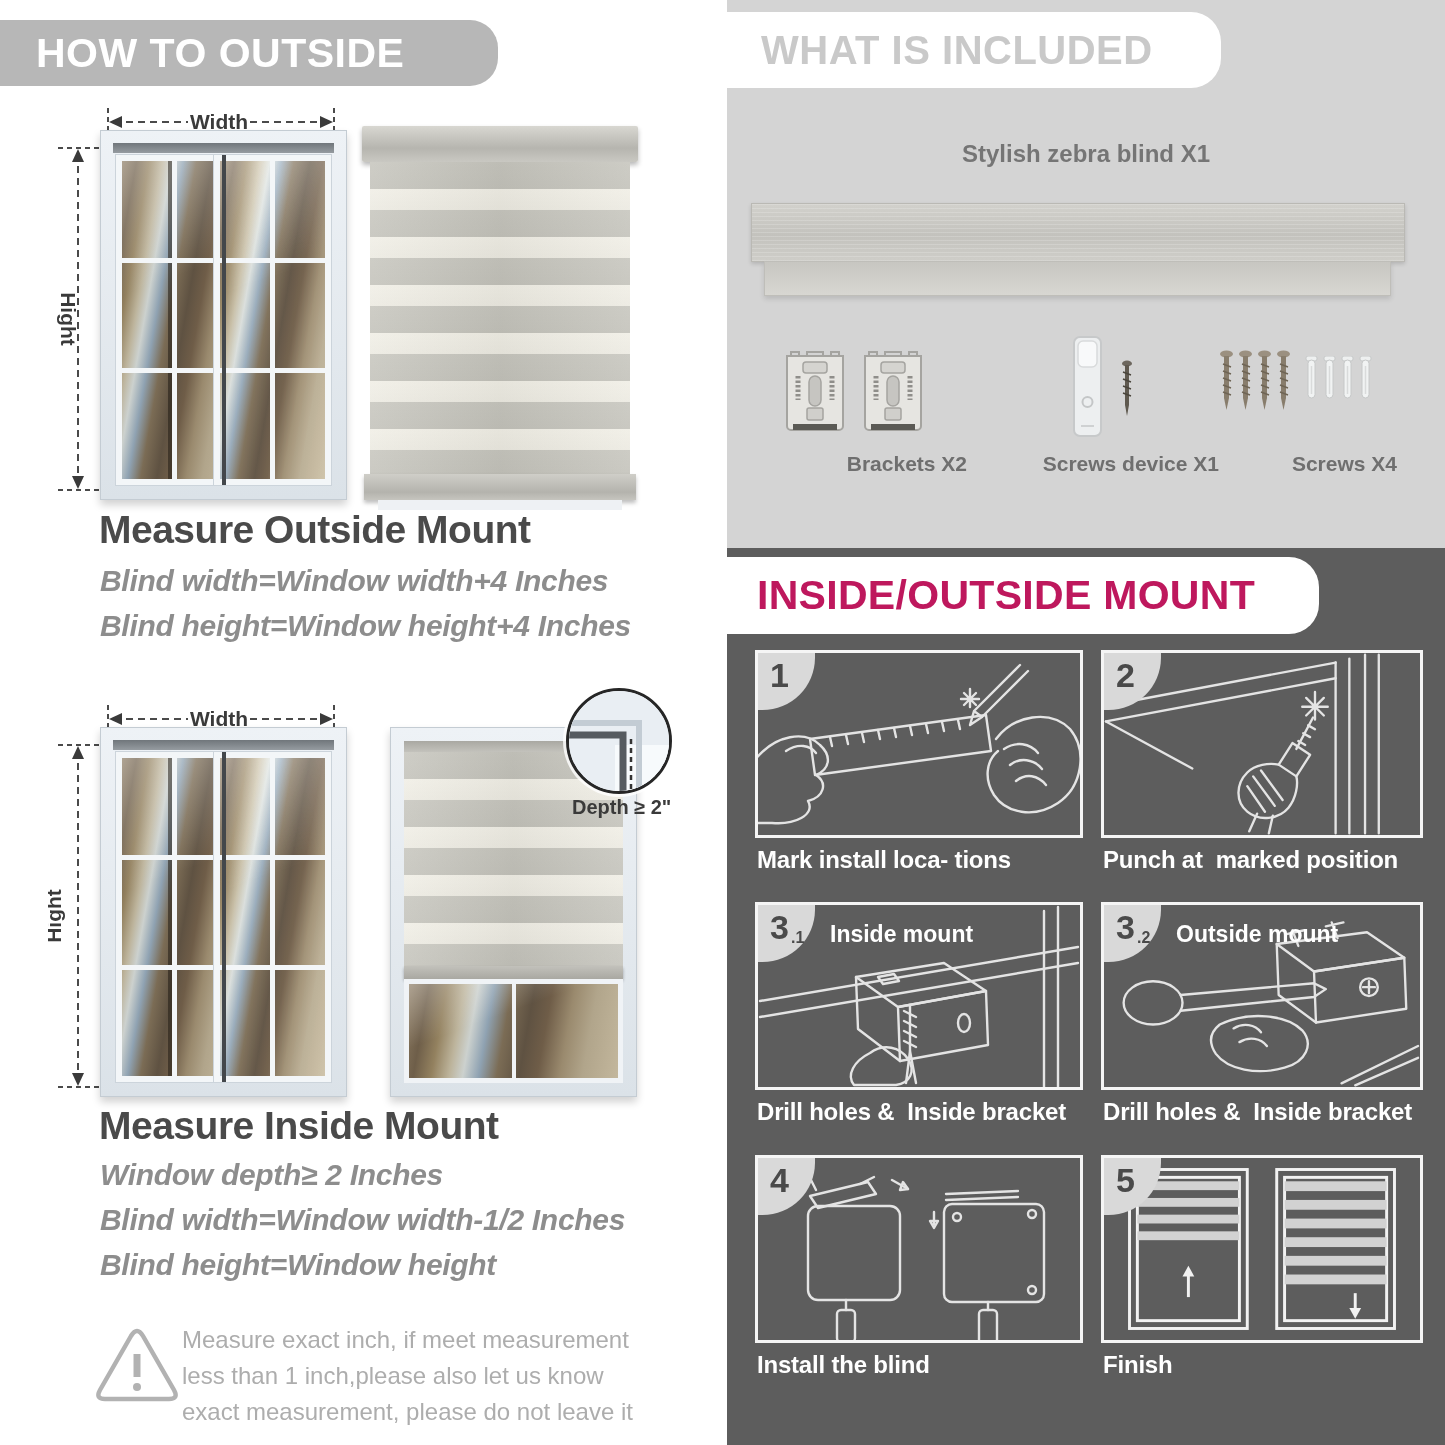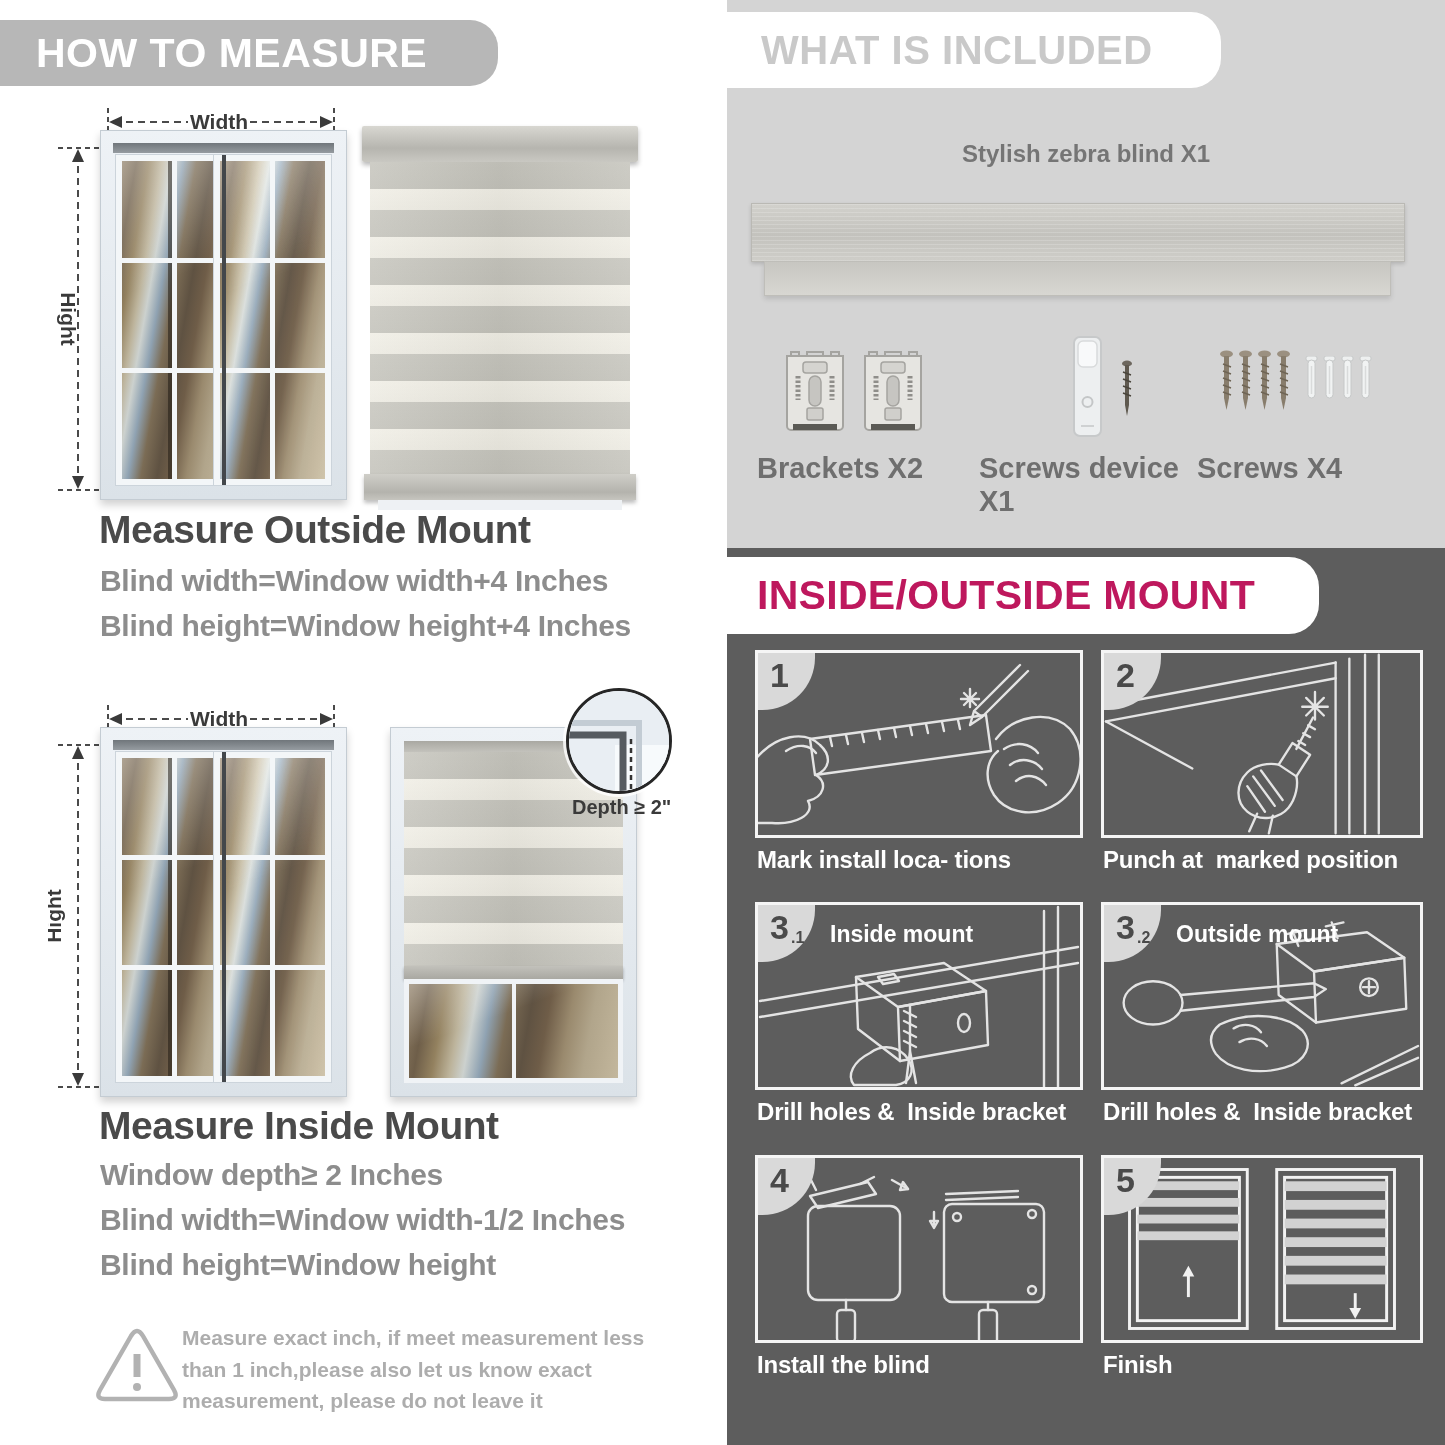--- a/index.html
+++ b/index.html
@@ -8,21 +8,21 @@
   .abs{position:absolute;}
   svg text{font-family:"Liberation Sans",sans-serif;}
 
   
   .sec-left{position:absolute;left:0;top:0;width:700px;height:1445px;background:#fff;}
   .pill-gray{position:absolute;left:0;top:20px;width:498px;height:66px;background:#b7b7b7;
              border-radius:0 28px 28px 0;display:flex;align-items:center;}
   .pill-gray span{color:#fff;font-size:41px;font-weight:bold;letter-spacing:.5px;padding-left:36px;}
 
   .m-head{position:absolute;left:99px;color:#4a4a4a;font-size:39px;font-weight:bold;letter-spacing:-.5px;}
-  .f-line{position:absolute;left:100px;color:#8d8d8d;font-size:30px;font-weight:bold;letter-spacing:-.3px;}
+  .f-line{position:absolute;left:100px;color:#8d8d8d;font-size:30px;font-weight:bold;letter-spacing:-.3px;font-style:italic;}
 
   
   .win{position:absolute;background:linear-gradient(180deg,#eef2f6,#dbe2e8);
        border:1px solid #c4ccd3;box-shadow:0 5px 8px rgba(0,0,0,.18);}
   .w-top{position:absolute;left:12px;right:12px;top:12px;height:10px;
          background:linear-gradient(#70767b,#959ba0);}
   .sash{position:absolute;top:24px;bottom:14px;border:6px solid #f3f6f8;box-shadow:0 0 0 1px #ccd4db;overflow:hidden;}
   .sash-l{left:15px;width:calc(50% - 17px);}
   .sash-r{right:15px;width:calc(50% - 17px);}
   .w-div{position:absolute;left:calc(50% - 2px);top:24px;bottom:14px;width:4px;background:#43474b;}
@@ -60,37 +60,37 @@
   .bi-rail{position:absolute;left:13px;right:13px;top:238px;height:13px;
       background:linear-gradient(180deg,#c2c1bb,#a9a8a2);box-shadow:0 2px 3px rgba(0,0,0,.3);}
   .bi-window{position:absolute;left:13px;right:13px;top:251px;bottom:13px;border:5px solid #f0f3f6;overflow:hidden;}
   .bi-window::after{content:"";position:absolute;top:0;bottom:0;left:calc(50% - 2px);width:4px;background:#f0f3f6;}
 
   .callout{position:absolute;left:566px;top:688px;width:100px;height:100px;border-radius:50%;
       border:3px solid #262626;background:#eef2f6;overflow:hidden;box-shadow:0 0 0 3px rgba(255,255,255,.8);}
   .depth-label{position:absolute;left:572px;top:796px;width:130px;color:#3a3a3a;font-size:20px;font-weight:bold;}
 
   .warn-text{position:absolute;left:182px;top:1322px;width:474px;color:#adadad;
-             font-size:21px;font-weight:bold;line-height:1.5;}
+             font-size:24px;font-weight:normal;line-height:1.5;}
 
   
   .sec-rt{position:absolute;left:727px;top:0;width:718px;height:548px;background:#d4d4d4;}
   .pill-white{position:absolute;background:#fff;border-radius:0 30px 30px 0;display:flex;align-items:center;}
   .pill-rt{left:0;top:12px;width:494px;height:76px;}
   .pill-rt span{color:#c9c9c9;font-size:40px;font-weight:bold;letter-spacing:.5px;padding-left:34px;}
   .product-title{position:absolute;left:0;top:140px;width:100%;text-align:center;
                  color:#757575;font-size:24px;font-weight:bold;}
   .rail-top{position:absolute;left:24px;top:203px;width:652px;height:57px;border:1px solid #bab9b4;
       background:
         repeating-linear-gradient(180deg, rgba(255,255,255,.18) 0 1px, rgba(0,0,0,0) 1px 4px),
         linear-gradient(180deg,#d2d1cc,#c3c2bd 55%,#cfcec9);
       box-shadow:0 2px 4px rgba(0,0,0,.15);}
   .rail-bottom{position:absolute;left:37px;top:261px;width:625px;height:33px;border:1px solid #bfbeb9;
       background:linear-gradient(180deg,#c7c6c1,#d8d7d2);box-shadow:0 3px 5px rgba(0,0,0,.12);}
-  .inc-label{position:absolute;top:452px;color:#6f6f6f;font-size:29px;font-weight:bold;text-align:left;}
+  .inc-label{position:absolute;top:452px;color:#6f6f6f;font-size:21px;font-weight:bold;text-align:right;}
 
   
   .sec-rb{position:absolute;left:727px;top:548px;width:718px;height:897px;background:#5d5d5d;}
   .pill-rb{left:0;top:9px;width:592px;height:77px;}
   .pill-rb span{color:#be185d;font-size:41px;font-weight:bold;letter-spacing:.3px;padding-left:30px;}
   .panel{position:absolute;border:3px solid #f5f5f5;box-sizing:border-box;}
   .badge{position:absolute;left:0;top:0;width:57px;height:57px;background:#d9d9d9;
          border-radius:0 0 92% 0;color:#4a4a4a;}
   .badge .num{position:absolute;left:12px;top:3px;font-size:34px;font-weight:bold;}
   .badge .sub{position:absolute;left:33px;top:24px;font-size:16px;font-weight:bold;}
@@ -99,21 +99,21 @@
   .art{position:absolute;inset:0;width:100%;height:100%;}
 </style>
 </head>
 <body>
 
 <div id="page">
 
   <section class="sec-left">
 
     <div class="pill-gray">
-      <span>HOW TO MEASURE</span>
+      <span>HOW TO OUTSIDE</span>
     </div>
 
     <svg class="abs" style="left:88px;top:100px;" width="260" height="52" viewBox="0 0 260 52">
       <g stroke="#4a4a4a" stroke-width="2" fill="none">
         <line x1="20" y1="8" x2="20" y2="52" stroke-dasharray="5,4"></line>
         <line x1="246" y1="8" x2="246" y2="52" stroke-dasharray="5,4"></line>
         <line x1="26" y1="22" x2="100" y2="22" stroke-dasharray="7,5"></line>
         <line x1="162" y1="22" x2="240" y2="22" stroke-dasharray="7,5"></line>
       </g>
       <polygon points="21,22 34,16 34,28" fill="#3a3a3a"></polygon>

